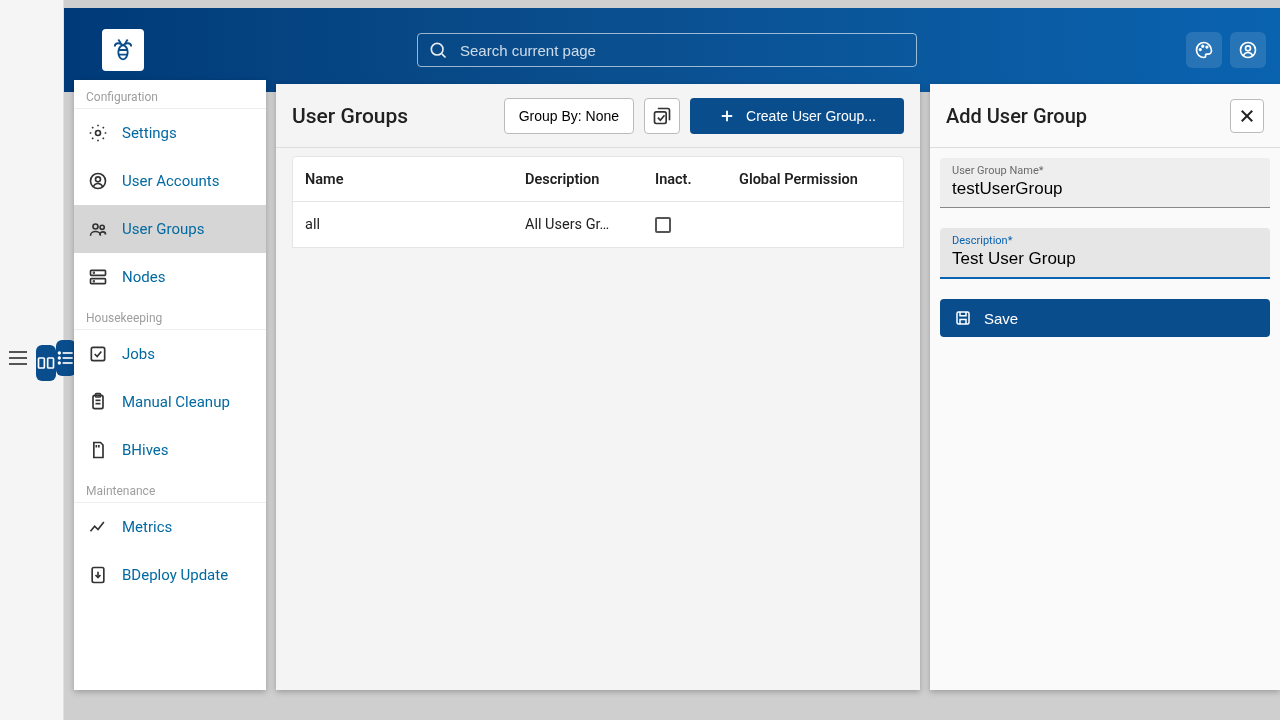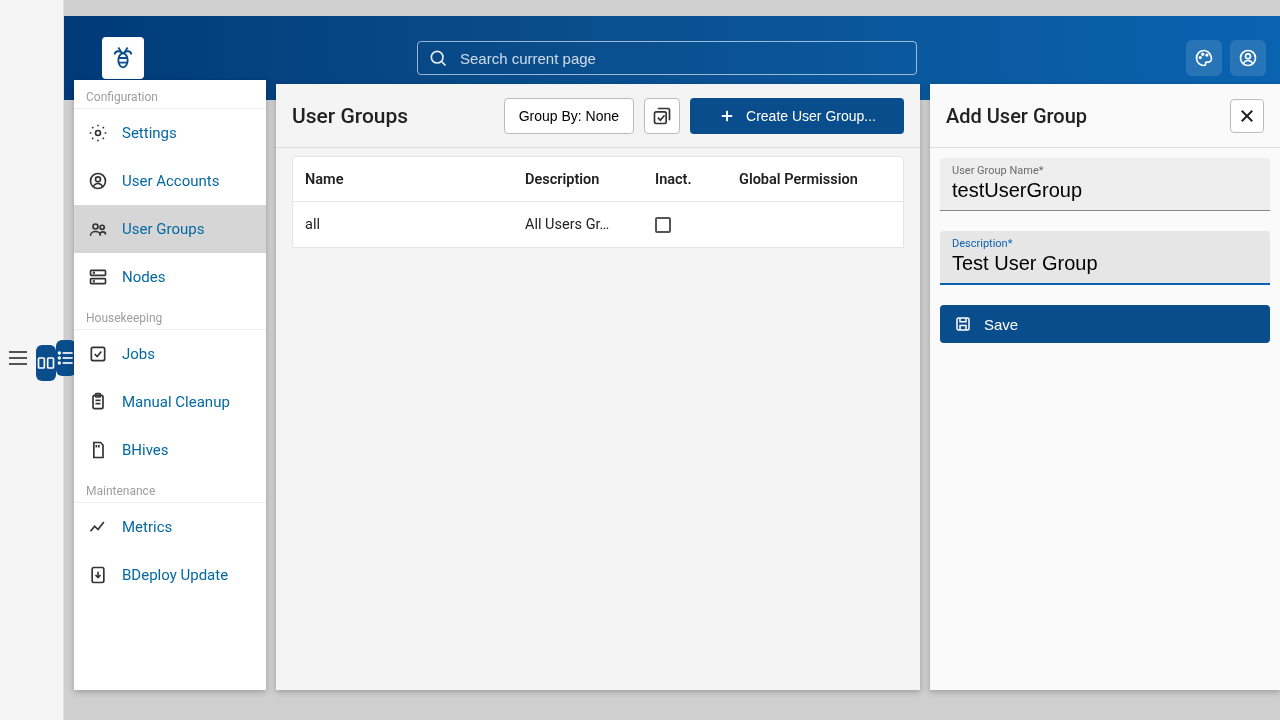--- a/index.html
+++ b/index.html
@@ -51,21 +51,21 @@
   .version {
     font-size: 12px;
     color: #444;
     margin-bottom: 10px;
   }
   .rail-bottom { margin-bottom: 14px; }
 
   
   .appbar {
     position: absolute;
-    left: 64px; top: 16px;
+    left: 64px; top: 8px;
     right: 0; height: 84px;
     background: linear-gradient(90deg, #003a78 0%, #0a4d8c 40%, #0a63b0 100%);
     display: flex;
     align-items: center;
     padding: 0 14px;
     color: #fff;
   }
   .logo {
     width: 42px; height: 42px;
     background: #fff;
@@ -267,21 +267,21 @@
   }
   .field-label {
     font-size: 11px;
     color: #6b6b6b;
   }
   .field.focused .field-label { color:#0a63b0; }
   .field-input {
     border:none; outline:none;
     background:transparent;
     width:100%;
-    font-size:20px;
+    font-size:17px;
     padding: 2px 0 4px 0;
   }
   .save-btn {
     height: 38px;
     background:#0a4d8c;
     color:#ffffff;
     border:none;
     border-radius:4px;
     font-size:15px;
     display:flex; align-items:center;

